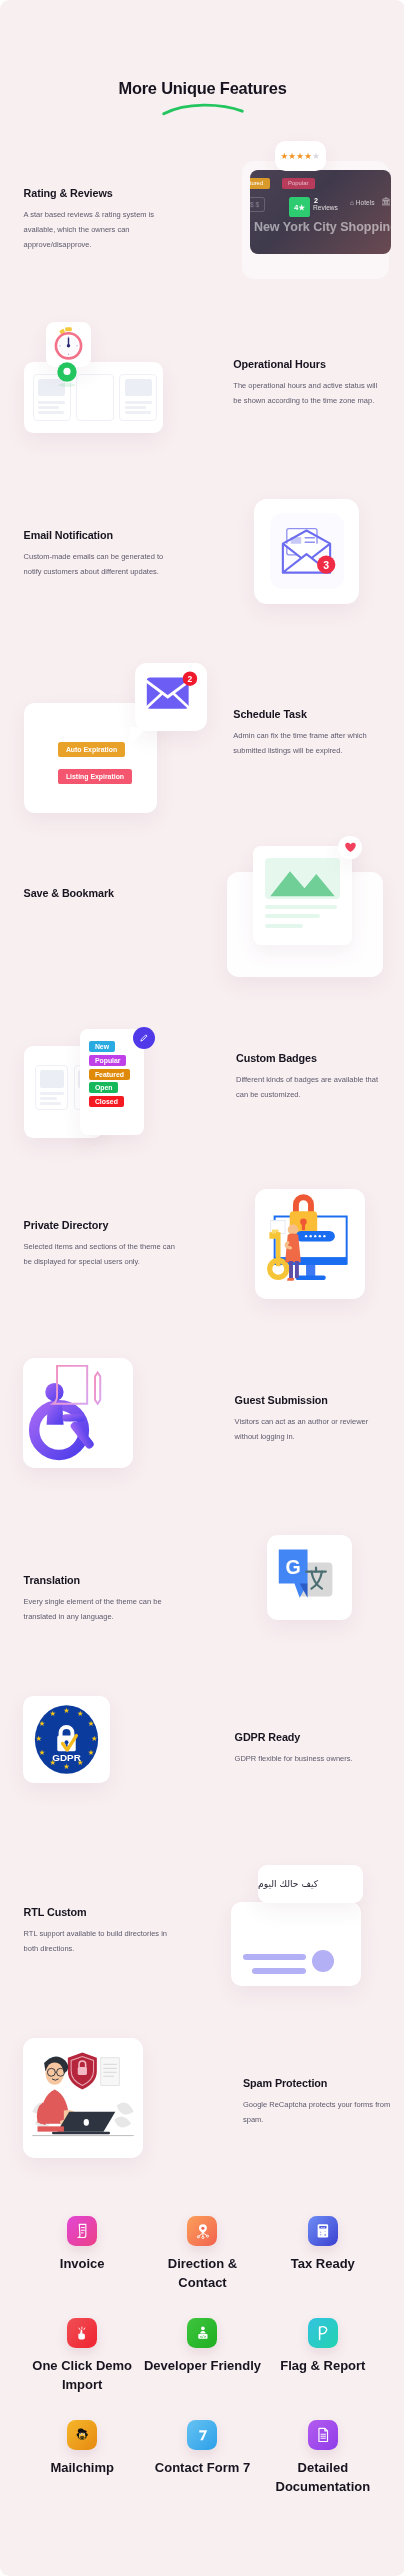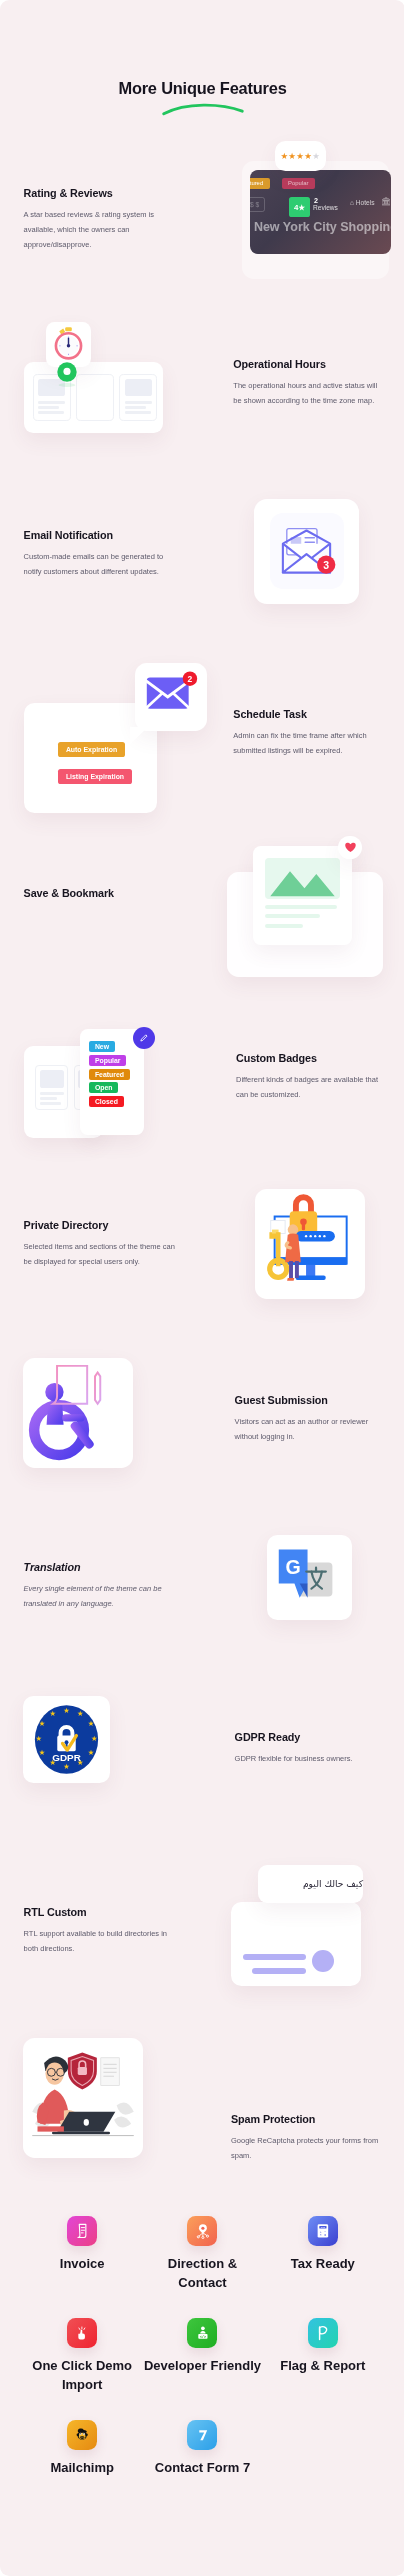--- a/index.html
+++ b/index.html
@@ -384,21 +384,21 @@
           <text x="40" y="60" text-anchor="middle" fill="#fff" font-size="30" font-weight="700" font-family="Liberation Sans, sans-serif">G</text>
           <g stroke="#4c6e72" stroke-width="3.4" fill="none" stroke-linecap="round">
             <line x1="60" y1="56" x2="90" y2="56"></line>
             <line x1="75" y1="50" x2="75" y2="56"></line>
             <path d="M68 56 q3 18 16 26"></path>
             <path d="M84 56 q-3 18 -16 26"></path>
           </g>
         </svg>
       </div>
     </div>
-    <div class="copy" style="left:23.6px;right:auto;top:38px;font-style:italic;">
+    <div class="copy" style="left:23.6px;right:auto;top:51px;">
       <h3>Translation</h3>
       <p>Every single element of the theme can be translated in any language.</p>
     </div>
   </div>
 
   <div class="feature right-art">
     <div class="art" style="left:22px;top:1.3px;">
       <div class="card" style="left:1.3px;top:1.3px;width:87px;height:87px;border-radius:10.5px;">
         <svg width="87" height="87" viewBox="0 0 132 132">
           <ellipse cx="66" cy="66" rx="48" ry="52" fill="#0c3b9e"></ellipse>
@@ -427,21 +427,21 @@
     </div>
     <div class="copy" style="left:auto;right:18.4px;top:37px;">
       <h3>GDPR Ready</h3>
       <p>GDPR flexible for business owners.</p>
     </div>
   </div>
 
   <div class="feature left-art">
     <div class="art" style="left:auto;right:22px;top:5.3px;width:164px;">
       <div class="card" style="left:11.8px;top:31.5px;width:130px;height:84px;border-radius:10.5px;"></div>
-      <div class="card" style="left:39px;top:-5.3px;width:105px;height:38px;border-radius:9.2px;display:flex;align-items:center;justify-content:flex-end;">
+      <div class="card" style="left:39px;top:-5.3px;width:105px;height:38px;border-radius:9.2px;display:flex;align-items:center;justify-content:flex-start;">
         <span dir="rtl" style="font-size:9.2px;color:#2b2838;font-family:'DejaVu Sans',sans-serif;">كيف حالك اليوم</span>
       </div>
       <div style="position:absolute;left:23.6px;top:84px;width:63px;height:5.9px;background:#b4b0f5;border-radius:3.3px;"></div>
       <div style="position:absolute;left:33px;top:98px;width:54px;height:5.9px;background:#b4b0f5;border-radius:3.3px;"></div>
       <div style="position:absolute;left:93px;top:80px;width:22px;height:22px;border-radius:11px;background:#b4b0f5;"></div>
     </div>
     <div class="copy" style="left:23.6px;right:auto;top:41px;">
       <h3>RTL Custom</h3>
       <p>RTL support available to build directories in both directions.</p>
     </div>
@@ -479,21 +479,21 @@
           <path d="M62 110 q16 -4 22 10 l-22 10z" fill="#f6c6a0"></path>
           <path d="M56 126 l18 -6 6 10 -22 6z" fill="#f6c6a0"></path>
           <path d="M52 142 L70 112 L140 112 L122 142 Z" fill="#2f3540"></path>
           <rect x="44" y="142" width="88" height="4" rx="2" fill="#2f3540"></rect>
           <ellipse cx="96" cy="128" rx="4" ry="5" fill="#fff"></ellipse>
           <line x1="14" y1="148" x2="168" y2="148" stroke="#b9b9b9" stroke-width="1.4"></line>
           <rect x="22" y="134" width="40" height="8" fill="#e05a5a"></rect>
         </svg>
       </div>
     </div>
-    <div class="copy" style="left:auto;right:22px;top:41px;margin-top:36px;">
+    <div class="copy" style="left:auto;right:10px;top:41px;">
       <h3>Spam Protection</h3>
       <p>Google ReCaptcha protects your forms from spam.</p>
     </div>
   </div>
 
   <div class="grid">
 
     <div class="grid-item">
       <div class="tile" style="background:linear-gradient(135deg,#e246d6,#ec3f86);">
         <svg width="15.8" height="15.8" viewBox="0 0 24 24">
@@ -600,17 +600,31 @@
 
     <div class="grid-item">
       <div class="tile" style="background:linear-gradient(135deg,#67c3f3,#2b9fe8);">
         <svg width="15.8" height="15.8" viewBox="0 0 24 24">
           <path d="M6.5 5 h12 l-6.5 15 h-4 l6 -11.5 h-7.5 z" fill="#fff"></path>
         </svg>
       </div>
       <div class="lbl">Contact Form 7</div>
     </div>
 
+    <div class="grid-item">
+      <div class="tile" style="background:linear-gradient(135deg,#b45cf0,#8e3ce8);">
+        <svg width="15.8" height="15.8" viewBox="0 0 24 24">
+          <path d="M6 2 h9 l4 4 v16 h-13 z" fill="none" stroke="#fff" stroke-width="1.8" stroke-linejoin="round"></path>
+          <path d="M15 2 v4 h4" fill="none" stroke="#fff" stroke-width="1.8" stroke-linejoin="round"></path>
+          <g stroke="#fff" stroke-width="1.5" stroke-linecap="round">
+              <line x1="9" y1="11" x2="16" y2="11"></line>
+              <line x1="9" y1="14" x2="16" y2="14"></line>
+              <line x1="9" y1="17" x2="16" y2="17"></line>
+            </g>
+        </svg>
+      </div>
+      <div class="lbl">Detailed Documentation</div>
+    </div>
 
   </div>
 
 </div>
 
 
 </body></html>

